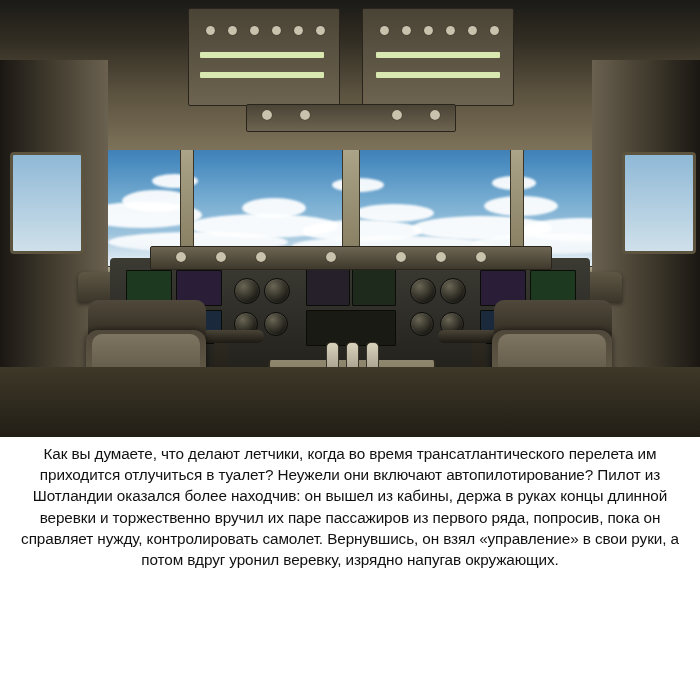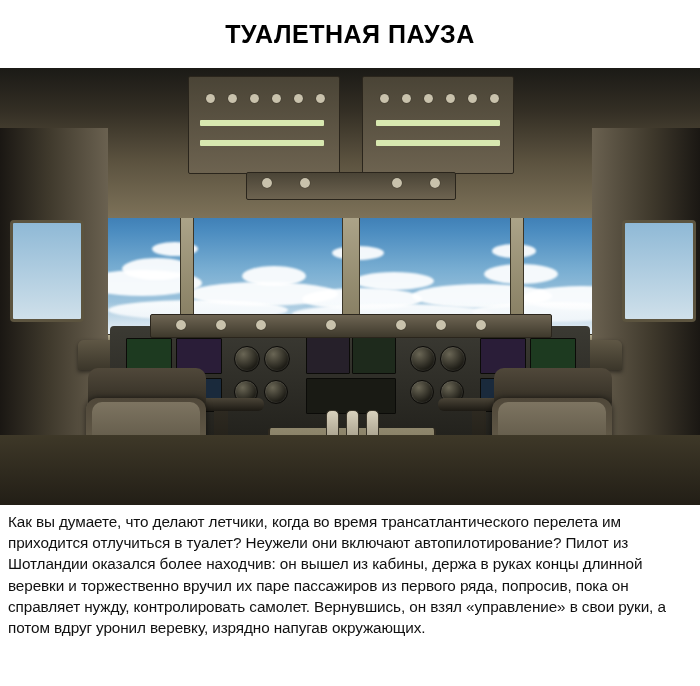--- a/index.html
+++ b/index.html
@@ -200,30 +200,29 @@
     background: linear-gradient(to bottom, #3e3828 0%, #221e16 100%);
   }
   
   .caption {
     flex: 1;
     padding: 6px 8px 0 8px;
     font-size: 15.3px;
     line-height: 21.2px;
     color: #101010;
     font-family: "Liberation Sans", sans-serif;
-    text-align: left;
+    text-align: center;
     letter-spacing: -0.1px;
   }
 </style>
 </head>
 <body>
 
 <div class="page">
 
-  <div class="title">ТУАЛЕТНАЯ ПАУЗА</div>
 
   <div class="photo">
 
     <div class="sky">
       <div class="cloud" style="left:-10px;  top:72px;  width:120px; height:26px;"></div>
       <div class="cloud" style="left:30px;   top:60px;  width:70px;  height:22px;"></div>
       <div class="cloud" style="left:96px;   top:84px;  width:150px; height:24px;"></div>
       <div class="cloud" style="left:150px;  top:68px;  width:64px;  height:20px;"></div>
       <div class="cloud" style="left:210px;  top:90px;  width:120px; height:22px;"></div>
       <div class="cloud" style="left:262px;  top:74px;  width:80px;  height:18px;"></div>

